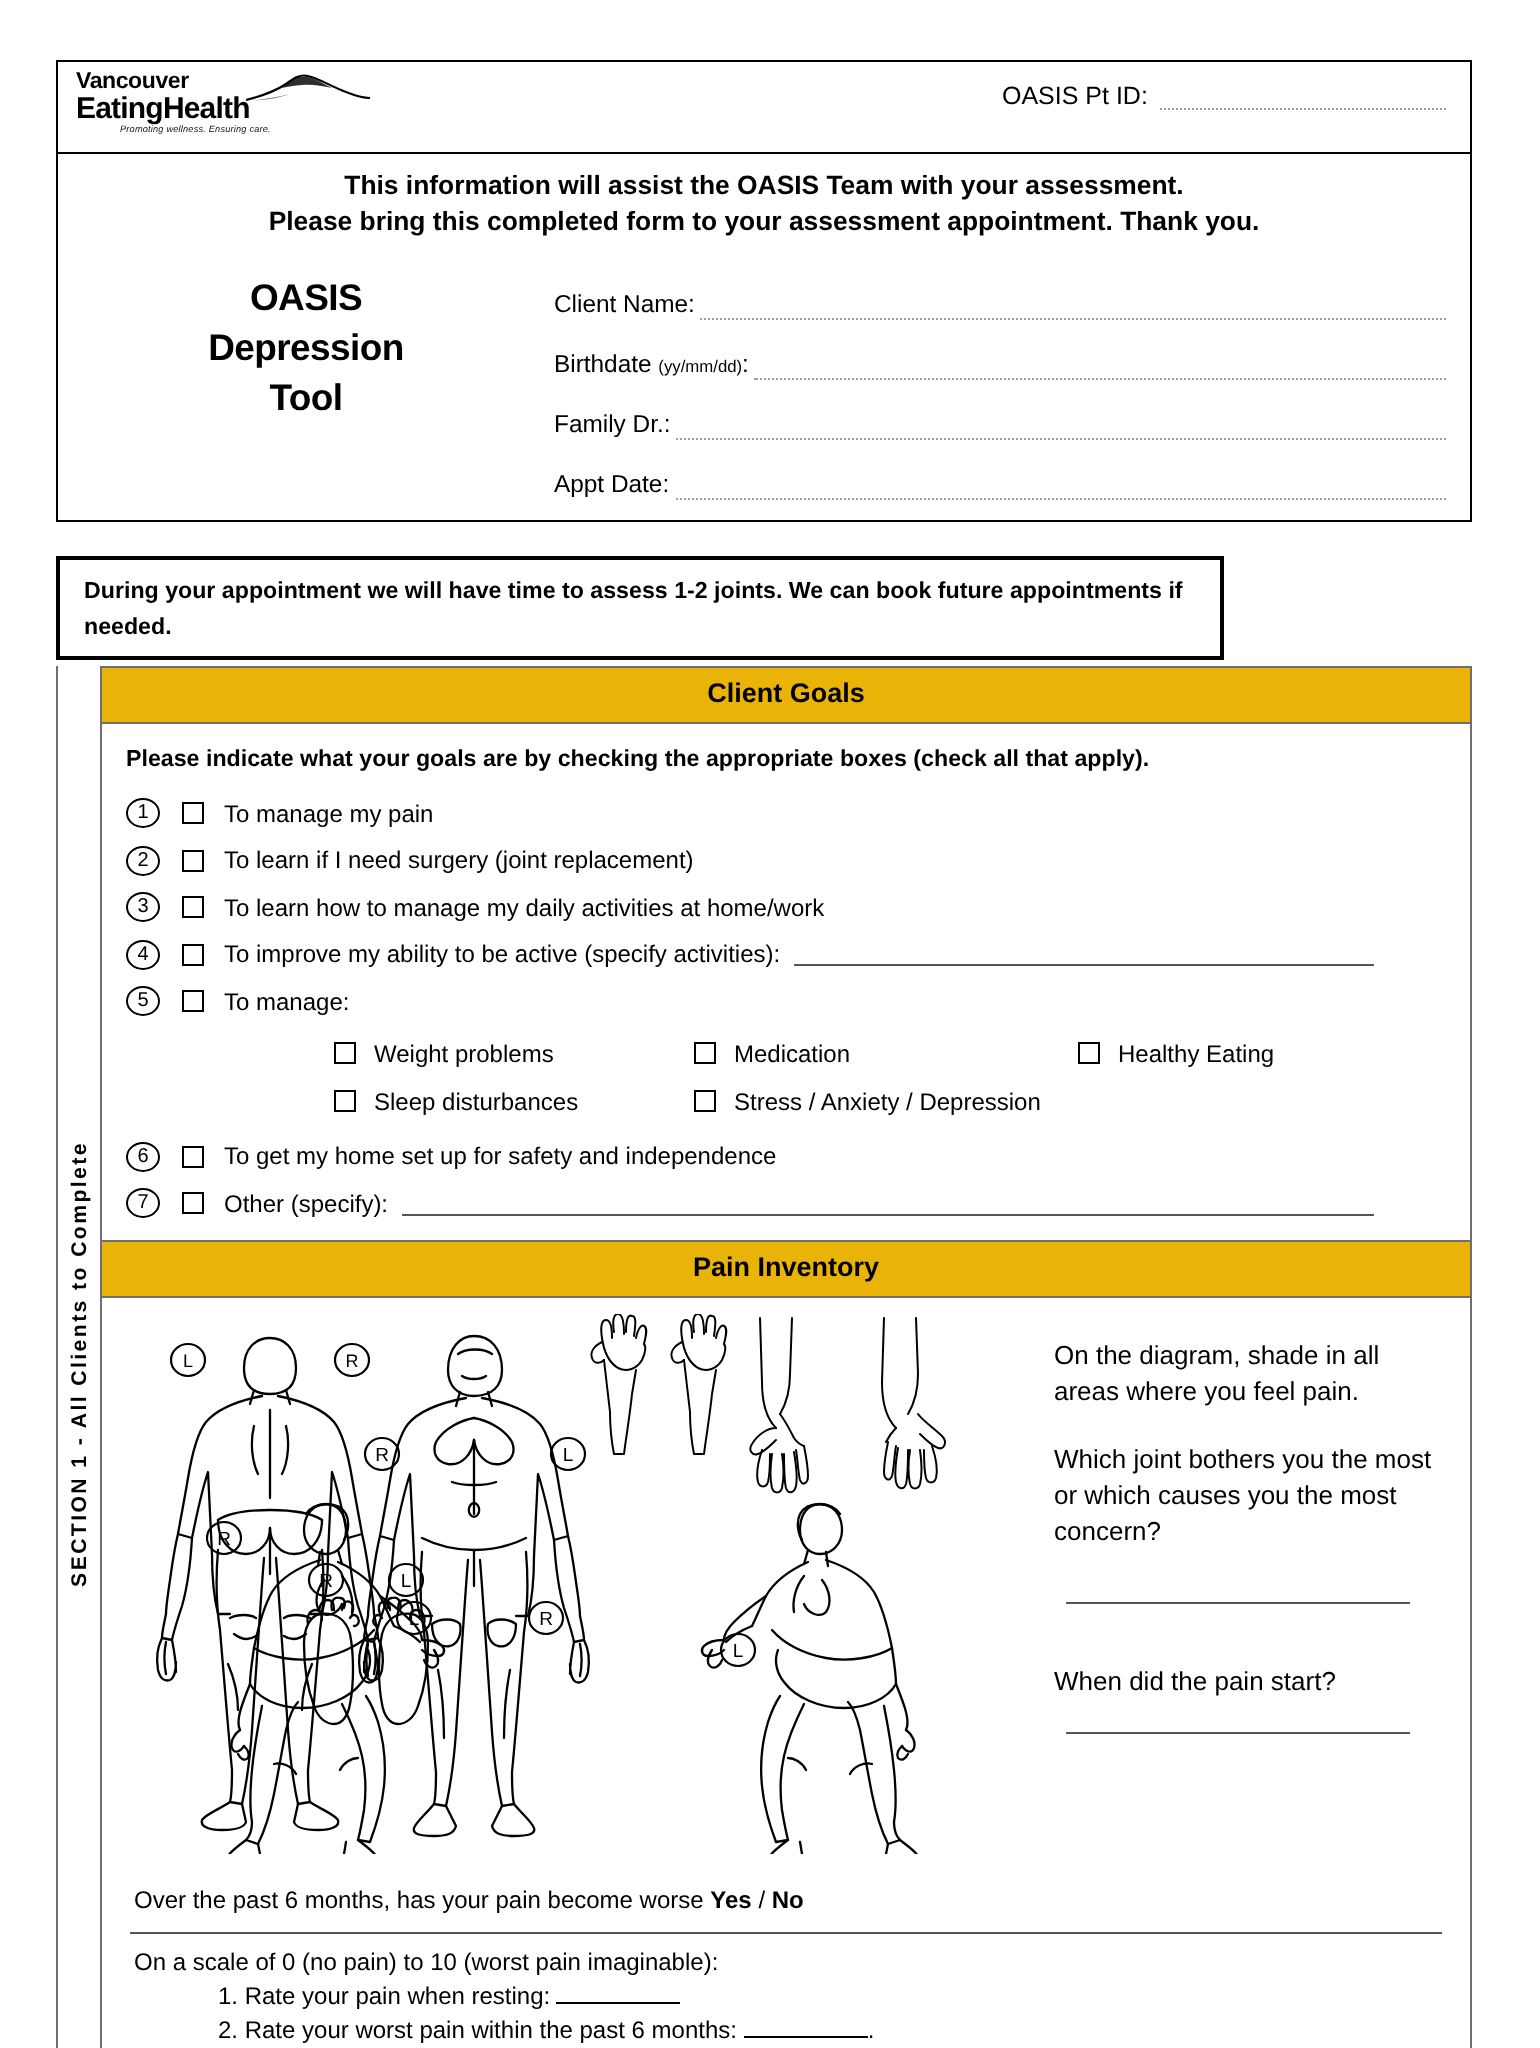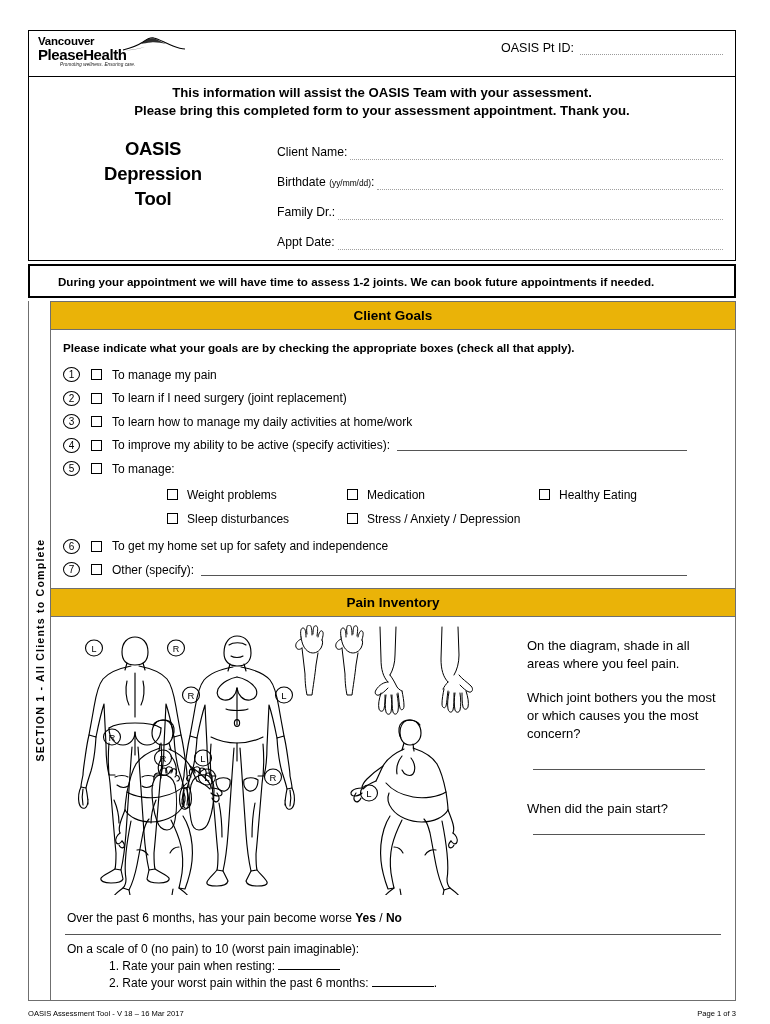--- a/index.html
+++ b/index.html
@@ -31,21 +31,21 @@
   .idblock { display:flex; padding:4px 0 10px; }
   .idleft { width:248px; text-align:center; padding-top:6px; }
   .idleft div { font-size:18.5px; font-weight:bold; line-height:25px; letter-spacing:-.3px; }
   .idright { flex:1; padding-right:12px; }
   .fieldrow { display:flex; align-items:flex-end; height:30px; }
   .fieldrow .lab { font-size:12.2px; white-space:nowrap; padding-bottom:1px; }
   .fieldrow .lab .sm { font-size:8.4px; }
   .fieldrow .ln { flex:1; border-bottom:1px dotted #a0a0a0; height:15px; margin-left:3px; }
 
   
-  .notice { border:2.2px solid #000; width:708px; margin-top:3px; padding:6px 0 6px 28px; }
+  .notice { border:2.2px solid #000; width:584px; margin-top:17px; padding:6px 0 6px 12px; }
   .notice span { font-size:11.6px; font-weight:bold; }
 
   
   .section { display:flex; width:708px; margin-top:3px; border:1px solid #6f6f6f; border-top:none; }
   .sidebar { width:22px; border-right:1px solid #6f6f6f; position:relative; }
   .sidebar-text {
     position:absolute; left:50%; top:50%;
     transform:translate(-50%,-50%) rotate(-90deg);
     white-space:nowrap; font-size:10.6px; font-weight:bold; letter-spacing:1.2px;
   }
@@ -102,21 +102,21 @@
 </head>
 <body>
 
 <div class="page">
 
   <div class="topbox">
 
     <div class="logorow">
       <div class="logo">
         <div class="logo-l1">Vancouver</div>
-        <div class="logo-l2"><span>Please</span><span>Health</span></div>
+        <div class="logo-l2"><span>Eating</span><span>Health</span></div>
         <div class="logo-tag">Promoting wellness. Ensuring care.</div>
         <div class="mtn">
           <svg width="66" height="18" viewBox="0 0 66 18">
             <path d="M2 15 C10 13 16 11 22 7 C26 4 29 2 33 3 C38 4 44 8 52 11 C57 13 62 14 64 14" fill="none" stroke="#000" stroke-width="1.1"></path>
             <path d="M20 9 C24 5 28 2.5 33 3.5 C37 4.5 41 7 45 9 C40 8 35 7 30 7.5 C26 7.8 23 8.4 20 9 Z" fill="#000" opacity="0.82"></path>
             <path d="M4 15.5 C12 14.5 18 13.5 24 12 C20 13.6 14 14.8 4 15.5 Z" fill="#000" opacity="0.55"></path>
           </svg>
         </div>
       </div>
       <div class="ptid">

